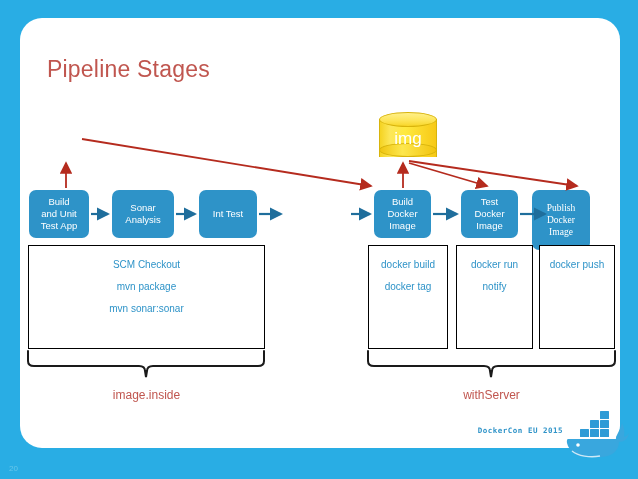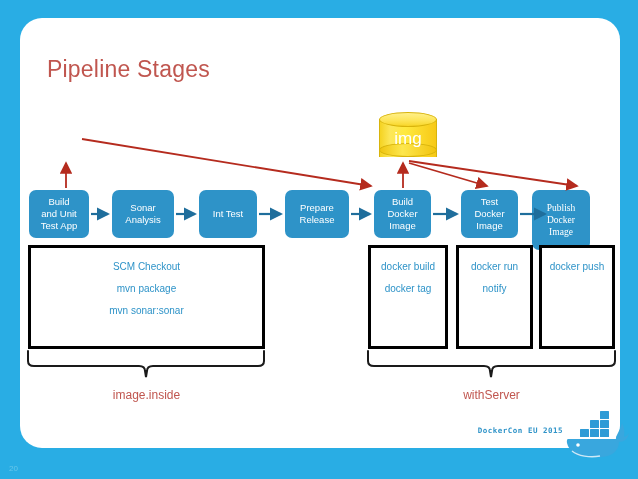--- a/index.html
+++ b/index.html
@@ -88,21 +88,21 @@
     display: flex;
     align-items: center;
     justify-content: center;
     box-sizing: border-box;
     padding: 2px;
   }
   .stage .stage-text { white-space: pre-line; }
   
   .detail {
     position: absolute;
-    border: 3px solid #000000;
+    border: 1px solid #000000;
     background: #ffffff;
     box-sizing: border-box;
     color: #2E93C8;
     font-size: 10px;
     text-align: center;
     padding-top: 8px;
   }
   .detail .dline { line-height: 22px; white-space: nowrap; }
   
   .brace-label {
@@ -160,24 +160,20 @@
     <span class="stage-text">Build
 and Unit
 Test App</span>
   </div>
   <div class="stage" style="left:112px; top:190px; width:62px; height:48px;">
     <span class="stage-text">Sonar
 Analysis</span>
   </div>
   <div class="stage" style="left:199px; top:190px; width:58px; height:48px;">
     <span class="stage-text">Int Test</span>
-  </div>
-  <div class="stage" style="left:285px; top:190px; width:64px; height:48px;">
-    <span class="stage-text">Prepare
-Release</span>
   </div>
   <div class="stage" style="left:374px; top:190px; width:57px; height:48px;">
     <span class="stage-text">Build
 Docker
 Image</span>
   </div>
   <div class="stage" style="left:461px; top:190px; width:57px; height:48px;">
     <span class="stage-text">Test
 Docker
 Image</span>

